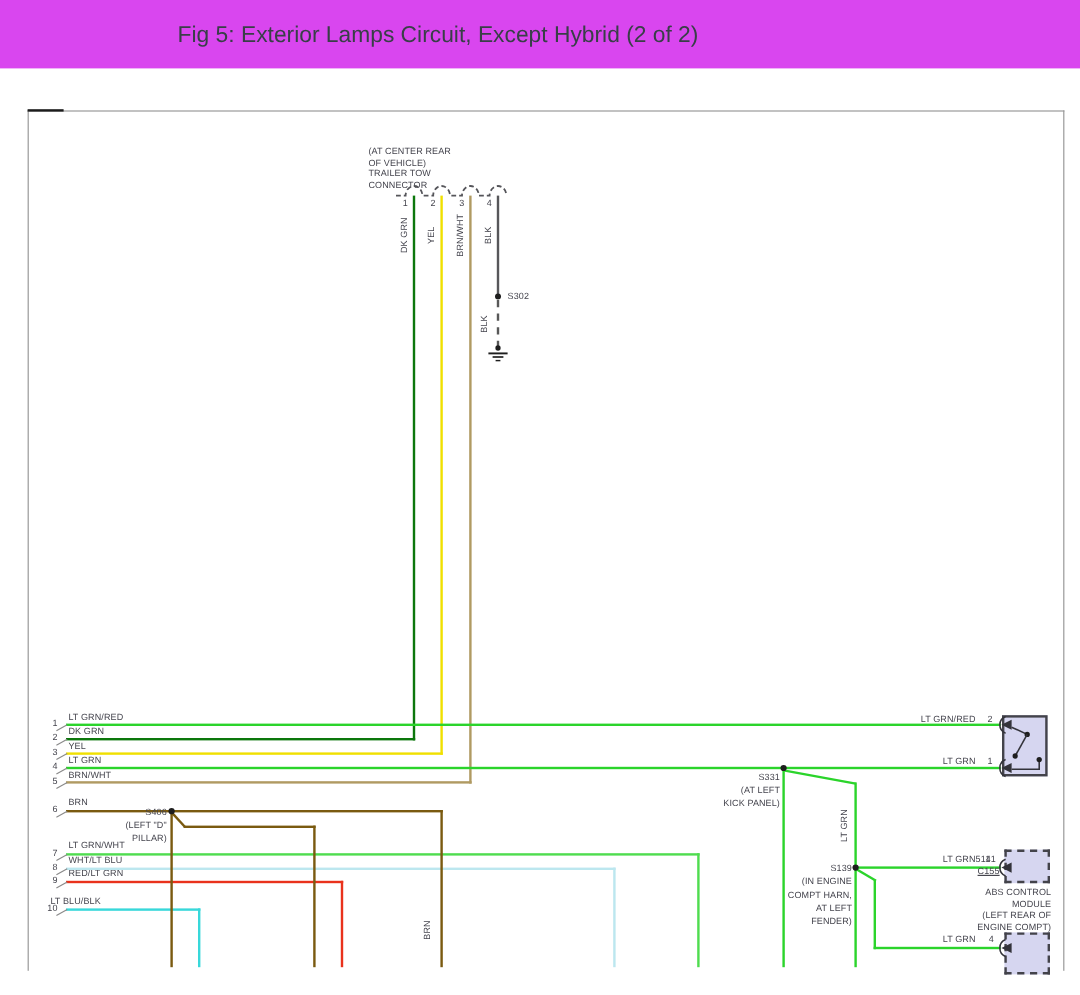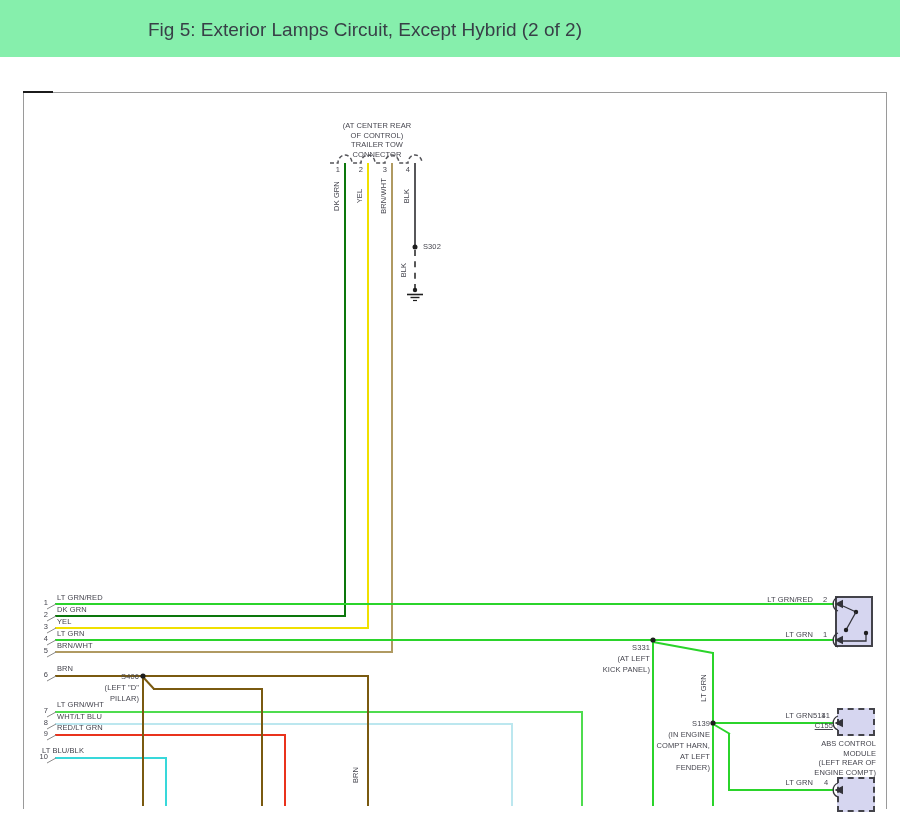--- a/index.html
+++ b/index.html
@@ -1,23 +1,23 @@
 <!DOCTYPE html>
 <html><head>
 <meta charset="utf-8">
 <style>
   html,body{margin:0;padding:0;width:900px;height:829px;background:#ffffff;overflow:hidden;}
   #stage{position:relative;width:900px;height:829px;font-family:"Liberation Sans",sans-serif;}
-  .header{position:absolute;left:0;top:0;width:900px;height:57px;background:#86efac;}
+  .header{position:absolute;left:0;top:0;width:900px;height:57px;background:#d946ef;}
   .title{position:absolute;left:148px;top:19px;font-size:19px;color:#383f47;white-space:nowrap;}
   .panel{position:absolute;left:23px;top:92px;width:862px;height:716px;border-top:1px solid #9a9a9a;border-left:1px solid #9a9a9a;border-right:1px solid #9a9a9a;background:#fff;}
   .accent{position:absolute;left:23px;top:91px;width:30px;height:2px;background:#1b1b1b;}
   .lbl{position:absolute;font-size:7.5px;line-height:10px;color:#45454e;white-space:nowrap;letter-spacing:.1px;}
   .ra{text-align:right;white-space:normal;}
-  .ca{text-align:center;white-space:normal;}
+  .ca{white-space:normal;}
   .rot{transform:rotate(-90deg);text-align:center;white-space:nowrap;}
   .wh{position:absolute;height:2px;}
   .wv{position:absolute;width:2px;}
   .c-ltgrn{background:#2bd42b;} .c-ltgrnw{background:#4fdc4f;} .c-dkgrn{background:#0c770c;}
   .c-yel{background:#f0e000;} .c-brnwht{background:#b09a62;} .c-brn{background:#7a5a10;}
   .c-whtblu{background:#bce7ef;} .c-red{background:#e9321c;} .c-cyan{background:#38d8da;}
   .c-blk{background:#57575a;}
   .dash-blk{position:absolute;width:0;border-left:2px dashed #585858;}
   .box{position:absolute;background:#d6d6f0;}
   .box-solid{border:2px solid #43434a;}
@@ -32,21 +32,21 @@
 
   <div class="header">
     <div class="title">Fig 5: Exterior Lamps Circuit, Except Hybrid (2 of 2)</div>
   </div>
 
   <div class="panel"></div>
   <div class="accent"></div>
 
   <div class="lbl ca" style="left:307px;top:121px;width:140px;line-height:9.5px;">
     <div>(AT CENTER REAR</div>
-    <div>OF CONTROL)</div>
+    <div>OF VEHICLE)</div>
     <div>TRAILER TOW</div>
     <div>CONNECTOR</div>
   </div>
 
   <div class="lbl ra" style="left:328px;top:165px;width:12px;">1</div>
   <div class="lbl ra" style="left:351px;top:165px;width:12px;">2</div>
   <div class="lbl ra" style="left:375px;top:165px;width:12px;">3</div>
   <div class="lbl ra" style="left:398px;top:165px;width:12px;">4</div>
 
   <div class="lbl rot" style="left:297px;top:191px;width:80px;">DK GRN</div>

